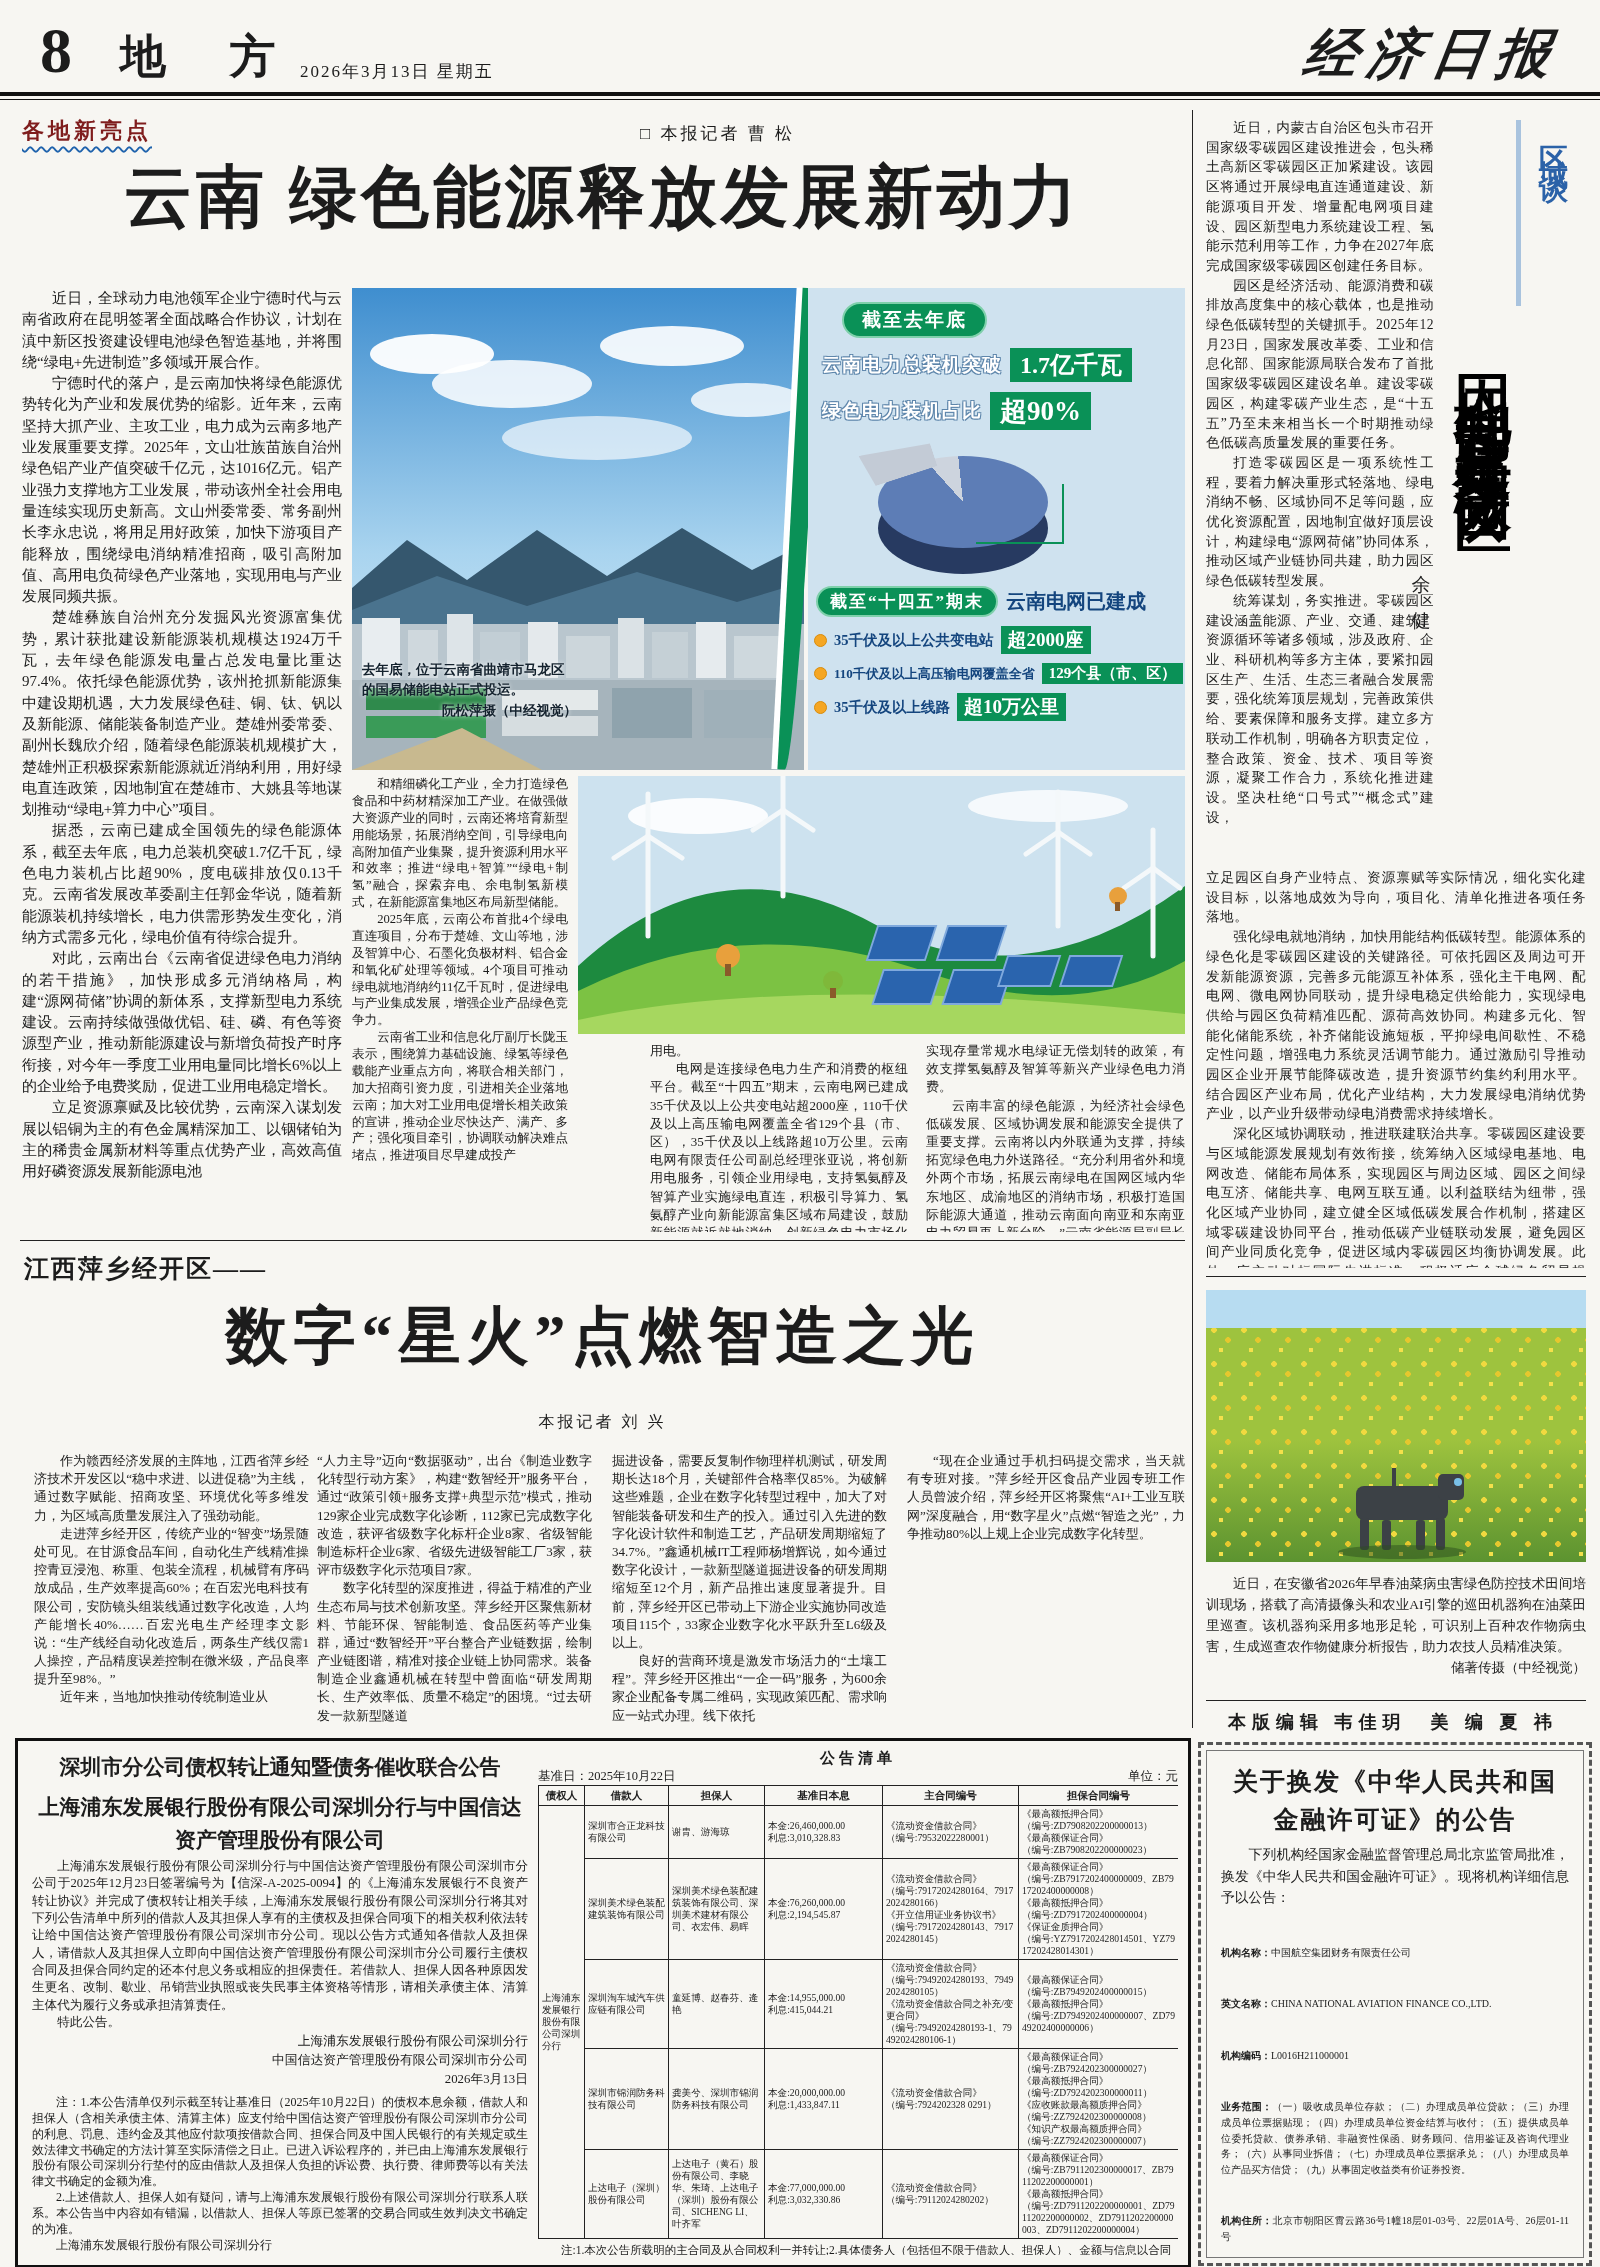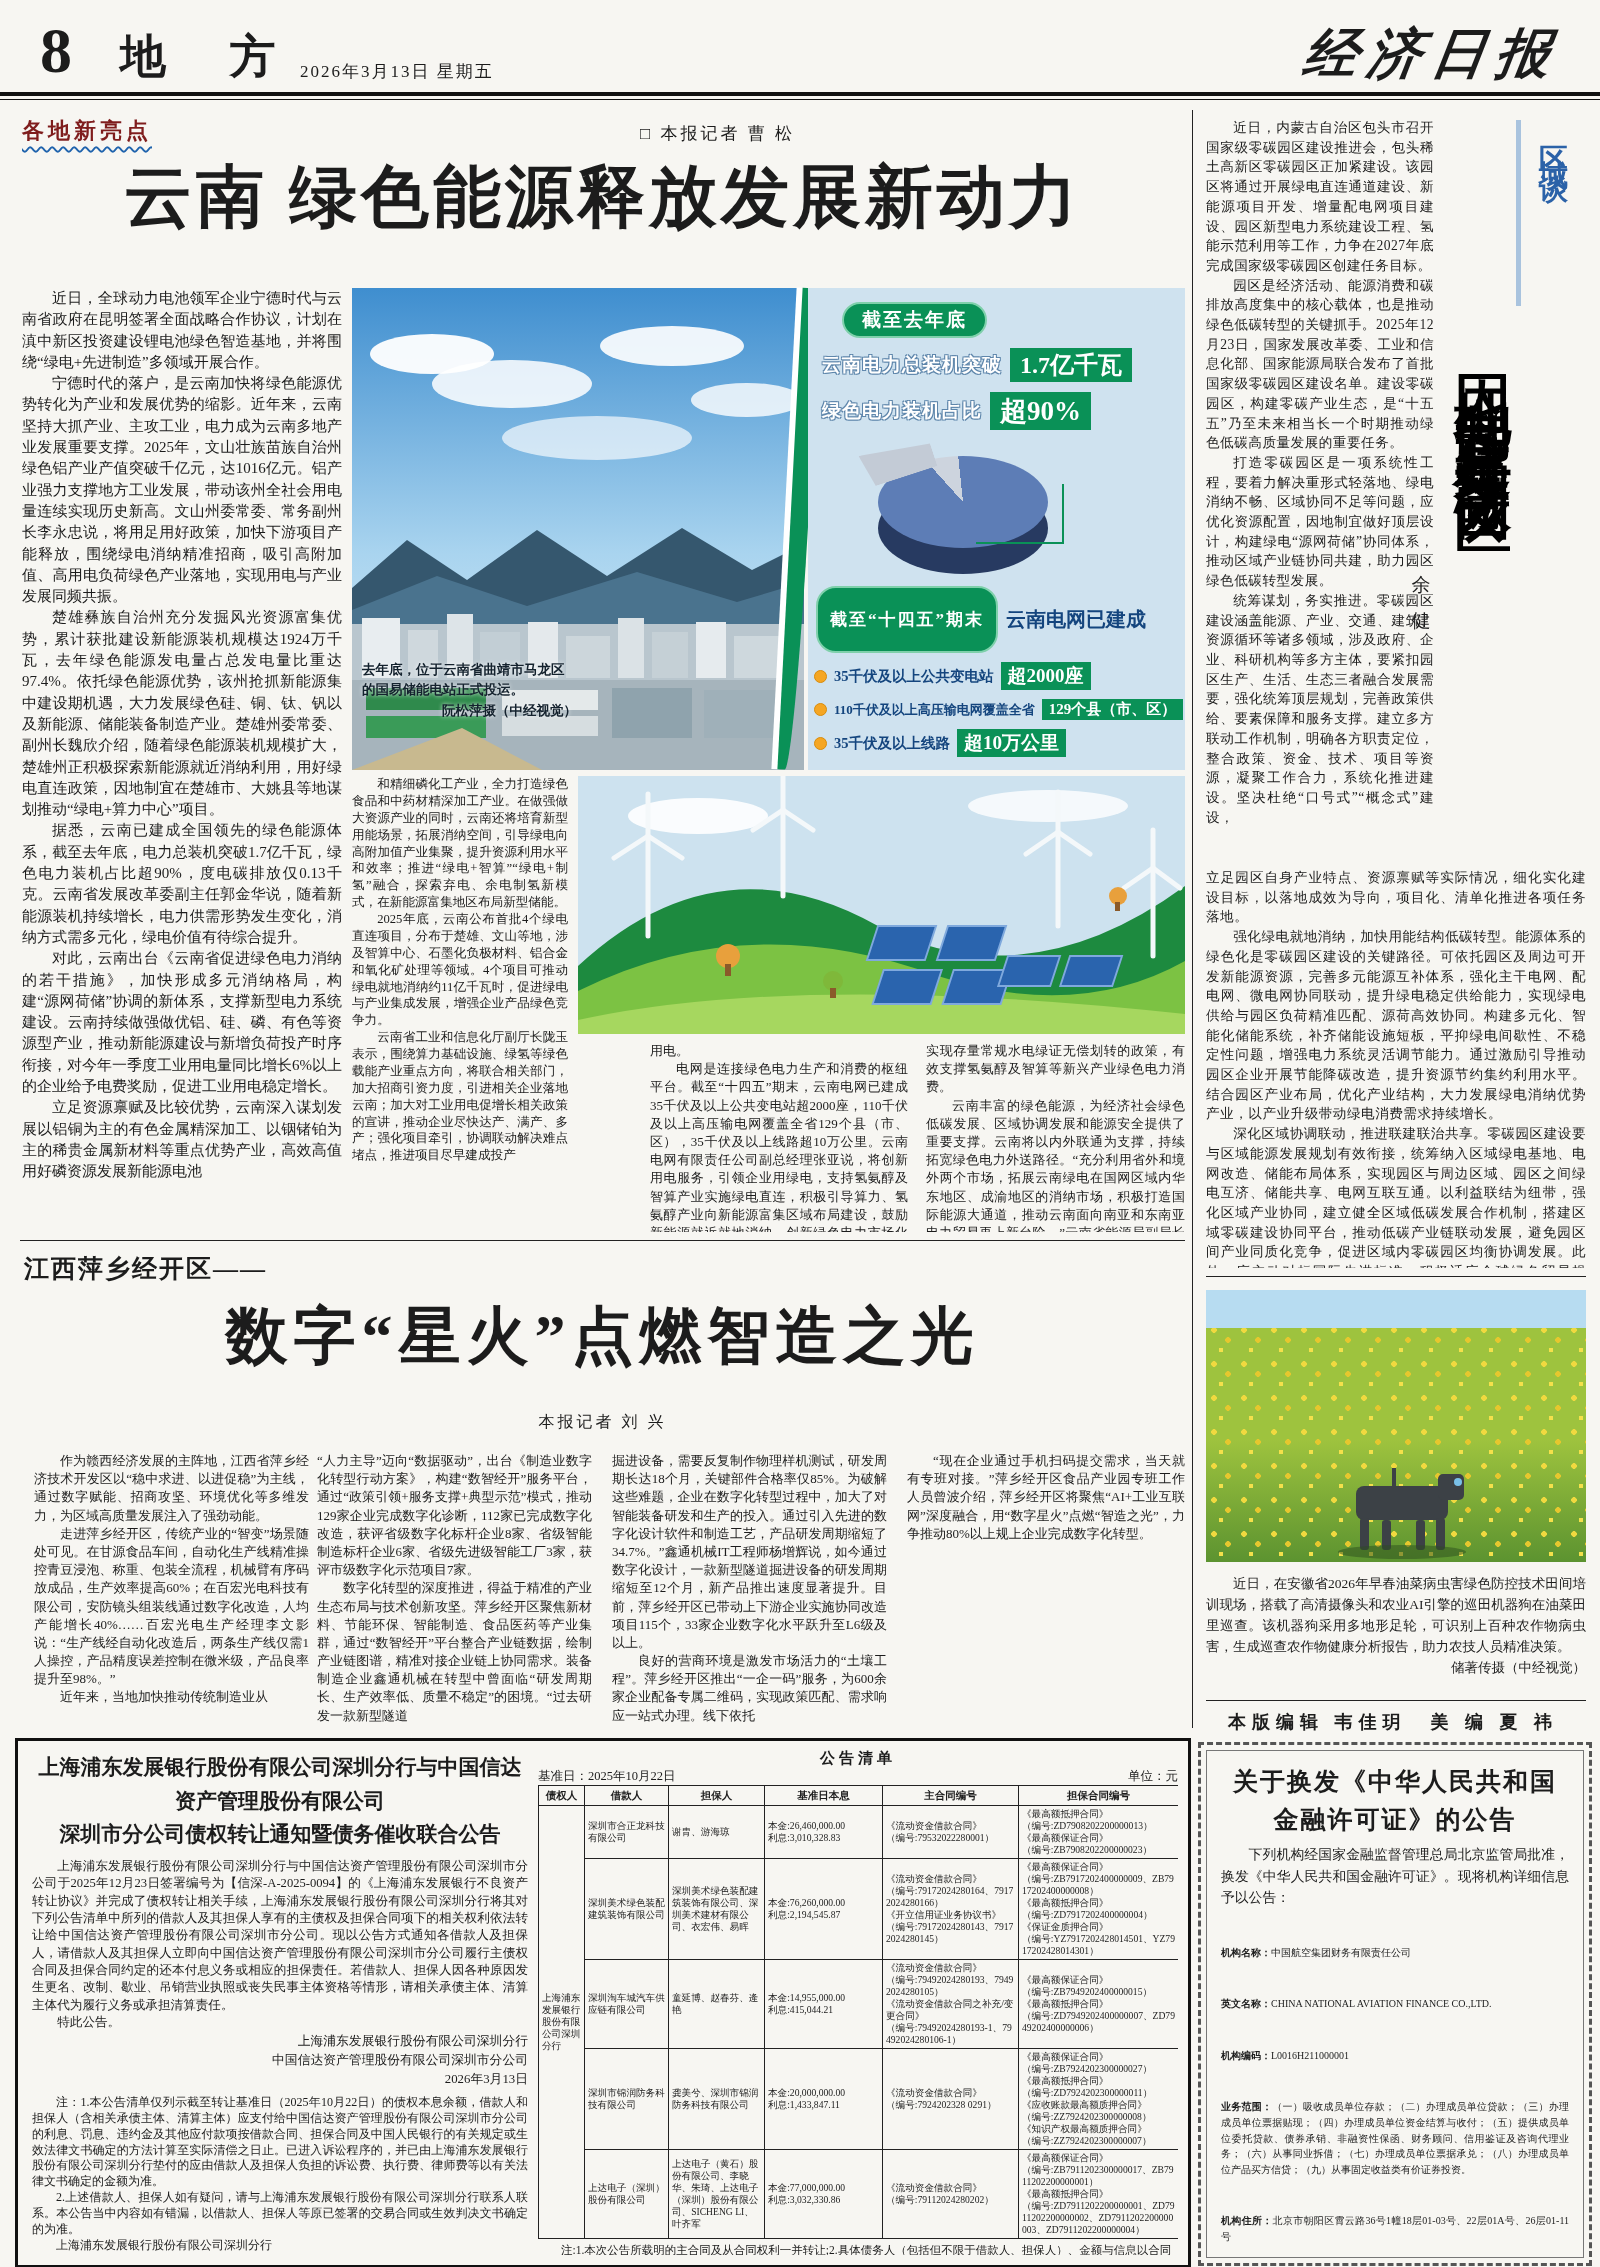--- a/index.html
+++ b/index.html
@@ -171,21 +171,21 @@
       <span class="ig-statlabel">绿色电力装机占比</span>
       <span class="ig-statval" style="font-size:27px;">超90%</span>
     </div>
     <div class="pie-wrap">
       <div class="pie-side"></div>
       <div class="pie-face"></div>
       <div class="pie-slice"></div>
       <div class="pie-conn"></div>
     </div>
     <div style="margin:2px 0 0 8px;display:flex;align-items:center;">
-      <span class="ig-pill" style="font-size:17px;padding:20px 12px;">截至“十四五”期末</span>
+      <span class="ig-pill" style="font-size:17px;padding:2px 12px;">截至“十四五”期末</span>
       <span class="ig-suffix">云南电网已建成</span>
     </div>
     <div class="ig-bullet">
       <span class="ig-dot"></span>
       <span class="ig-blabel">35千伏及以上公共变电站</span>
       <span class="ig-bval" style="font-size:19px;">超2000座</span>
     </div>
     <div class="ig-bullet">
       <span class="ig-dot"></span>
       <span class="ig-blabel" style="font-size:13px;text-align:right;">110千伏及以上高压输电网覆盖全省</span>
@@ -320,22 +320,22 @@
     <p class="para">近日，在安徽省2026年早春油菜病虫害绿色防控技术田间培训现场，搭载了高清摄像头和农业AI引擎的巡田机器狗在油菜田里巡查。该机器狗采用多地形足轮，可识别上百种农作物病虫害，生成巡查农作物健康分析报告，助力农技人员精准决策。</p>
     <div class="credit">储著传摄（中经视觉）</div>
   </div>
 
   <div class="blk hrule" style="left:1206px;top:1700px;width:380px;"></div>
   <div class="blk editor-line" style="left:1196px;top:1710px;width:394px;">本版编辑  韦佳玥　美  编  夏  祎</div>
 
   <div class="blk bank-box clip" style="left:15px;top:1738px;width:1170px;height:524px;">
 
     <div class="blk" style="left:14px;top:10px;width:496px;height:500px;overflow:hidden;">
+      <div class="bank-title" style="margin-bottom:6px;">深圳市分公司债权转让通知暨债务催收联合公告</div>
       <div class="bank-title">上海浦东发展银行股份有限公司深圳分行与中国信达资产管理股份有限公司</div>
-      <div class="bank-title" style="margin-bottom:6px;">深圳市分公司债权转让通知暨债务催收联合公告</div>
       <p class="para bank-body">上海浦东发展银行股份有限公司深圳分行与中国信达资产管理股份有限公司深圳市分公司于2025年12月23日签署编号为【信深-A-2025-0094】的《上海浦东发展银行不良资产转让协议》并完成了债权转让相关手续，上海浦东发展银行股份有限公司深圳分行将其对下列公告清单中所列的借款人及其担保人享有的主债权及担保合同项下的相关权利依法转让给中国信达资产管理股份有限公司深圳市分公司。现以公告方式通知各借款人及担保人，请借款人及其担保人立即向中国信达资产管理股份有限公司深圳市分公司履行主债权合同及担保合同约定的还本付息义务或相应的担保责任。若借款人、担保人因各种原因发生更名、改制、歇业、吊销营业执照或丧失民事主体资格等情形，请相关承债主体、清算主体代为履行义务或承担清算责任。</p>
       <p class="para bank-body">特此公告。</p>
       <div class="sig">上海浦东发展银行股份有限公司深圳分行</div>
       <div class="sig">中国信达资产管理股份有限公司深圳市分公司</div>
       <div class="sig" style="margin-bottom:6px;">2026年3月13日</div>
       <p class="para bank-note">注：1.本公告清单仅列示截至转让基准日（2025年10月22日）的债权本息余额，借款人和担保人（含相关承债主体、清算主体）应支付给中国信达资产管理股份有限公司深圳市分公司的利息、罚息、违约金及其他应付款项按借款合同、担保合同及中国人民银行的有关规定或生效法律文书确定的方法计算至实际清偿之日止。已进入诉讼程序的，并已由上海浦东发展银行股份有限公司深圳分行垫付的应由借款人及担保人负担的诉讼费、执行费、律师费等以有关法律文书确定的金额为准。</p>
       <p class="para bank-note">2.上述借款人、担保人如有疑问，请与上海浦东发展银行股份有限公司深圳分行联系人联系。本公告当中内容如有错漏，以借款人、担保人等原已签署的交易合同或生效判决文书确定的为准。</p>
       <div class="bank-note" style="text-indent:2em;">上海浦东发展银行股份有限公司深圳分行</div>
 
     </div>

